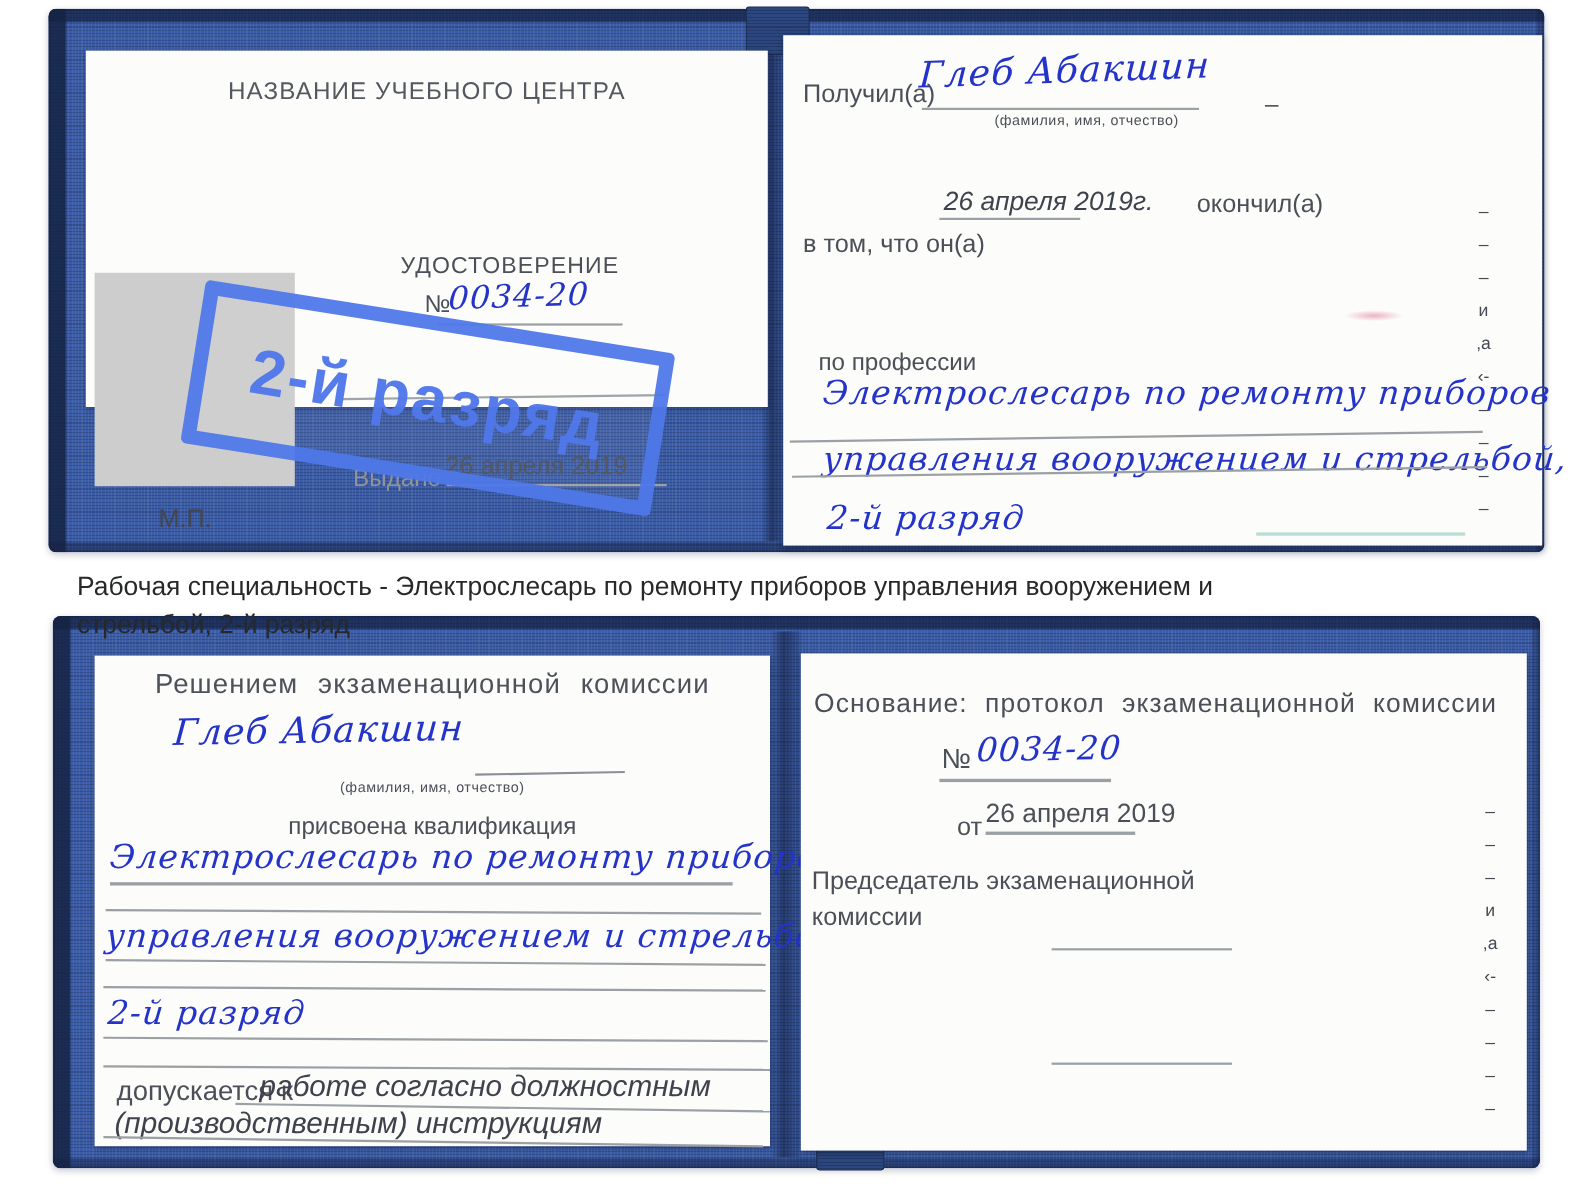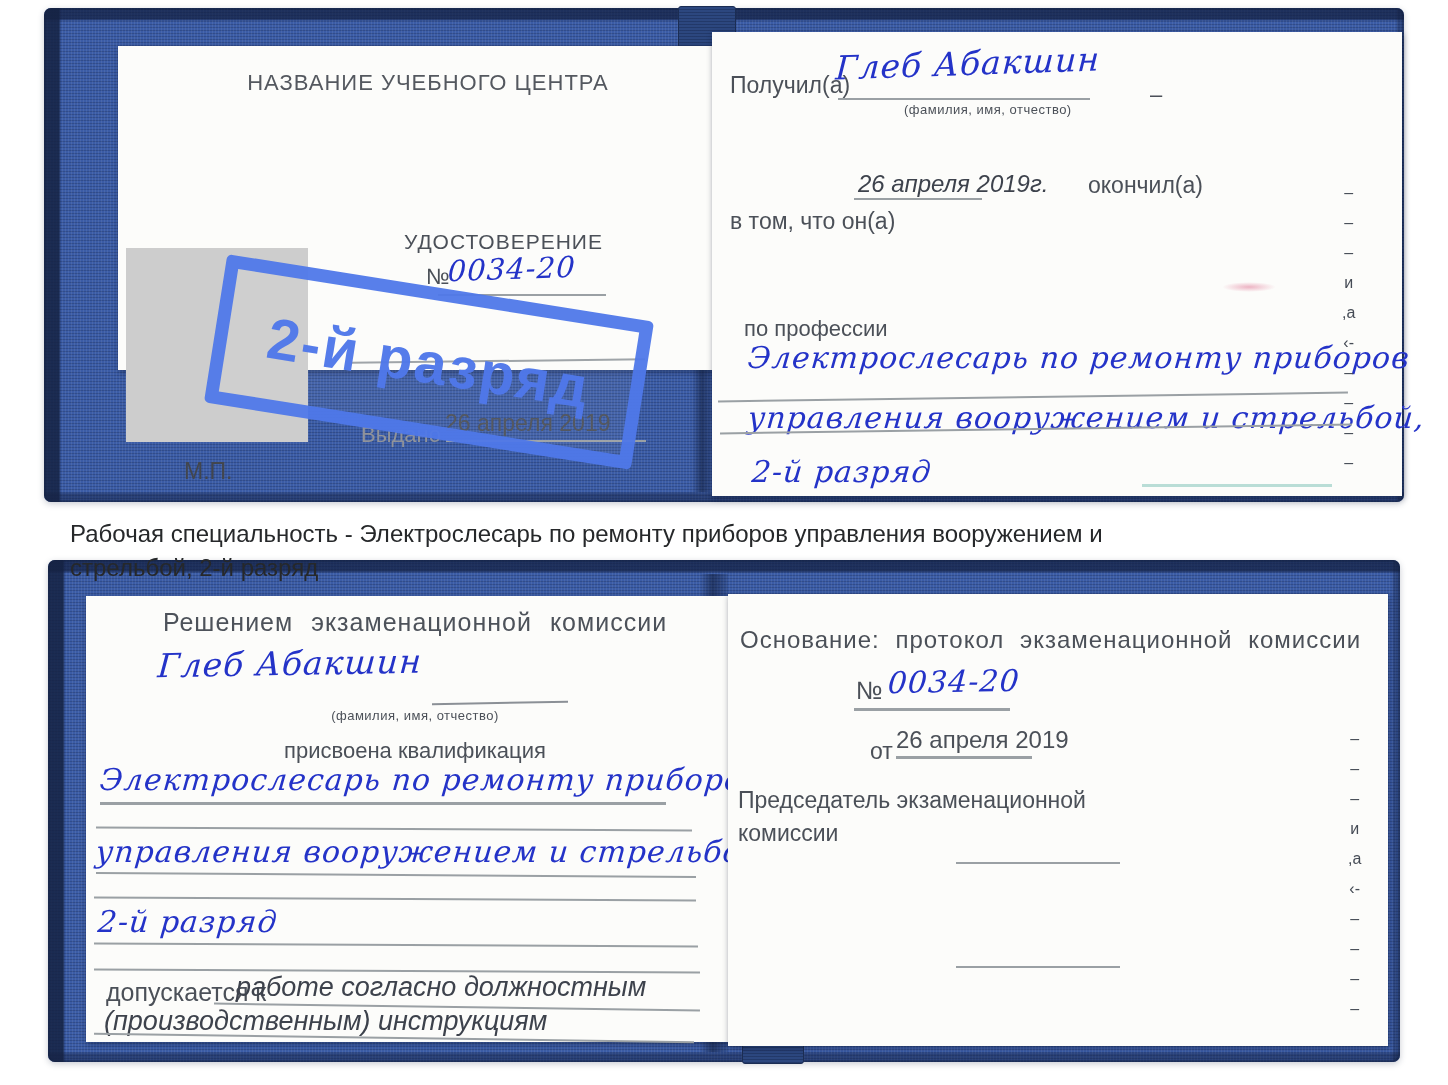--- a/index.html
+++ b/index.html
@@ -69,21 +69,21 @@
   .teal{position:absolute;height:3px;background:#b9ddd6;}
 </style>
 </head>
 <body>
 
 <div class="spread" style="left:44px;top:8px;width:1360px;height:494px;">
 
   <div class="fold" style="left:648px;width:22px;"></div>
   <div class="clasp" style="left:634px;top:-2px;width:56px;height:42px;"></div>
 
-  <div class="page" style="left:34px;top:38px;width:620px;height:324px;margin-left:40px;">
+  <div class="page" style="left:34px;top:38px;width:620px;height:324px;">
     <div class="t center ink" style="top:24px;font-size:22px;letter-spacing:1px;color:#54585f;">НАЗВАНИЕ УЧЕБНОГО ЦЕНТРА</div>
 
     <div class="photo" style="left:8px;top:202px;width:182px;height:194px;"></div>
 
     <div class="t ink" style="left:286px;top:184px;font-size:21px;letter-spacing:1px;">УДОСТОВЕРЕНИЕ</div>
 
     <div class="t ink" style="left:308px;top:218px;font-size:22px;">№</div>
     <div class="t hand" style="left:330px;top:206px;font-size:29px;transform:skewX(-5deg) rotate(-2deg);">0034-20</div>
     <div class="rl" style="left:320px;top:248px;width:168px;"></div>
 
@@ -139,21 +139,21 @@
   </div>
 </div>
 
 <div class="caption">Рабочая специальность - Электрослесарь по ремонту приборов управления вооружением и стрельбой, 2-й разряд</div>
 
 <div class="spread" style="left:48px;top:560px;width:1352px;height:502px;">
 
   <div class="fold" style="left:652px;width:28px;"></div>
   <div class="clasp" style="left:694px;top:458px;width:60px;height:44px;"></div>
 
-  <div class="page" style="left:38px;top:36px;width:614px;height:446px;padding-left:44px;">
+  <div class="page" style="left:38px;top:36px;width:614px;height:446px;">
     <div class="t center ink" style="top:12px;font-size:25px;letter-spacing:1px;word-spacing:10px;color:#4d525a;">Решением экзаменационной комиссии</div>
 
     <div class="t hand" style="left:72px;top:48px;font-size:33px;transform:skewX(-5deg) rotate(-1deg);">Глеб Абакшин</div>
     <div class="rl short" style="left:346px;top:106px;width:136px;transform:rotate(-1deg);"></div>
     <div class="t center ink" style="top:112px;font-size:13px;letter-spacing:.5px;">(фамилия, имя, отчество)</div>
 
     <div class="t center ink" style="top:142px;font-size:22px;">присвоена квалификация</div>
 
     <div class="t hand" style="left:14px;top:166px;font-size:30px;">Электрослесарь по ремонту приборов</div>
     <div class="rl thick" style="left:14px;top:206px;width:566px;"></div>

